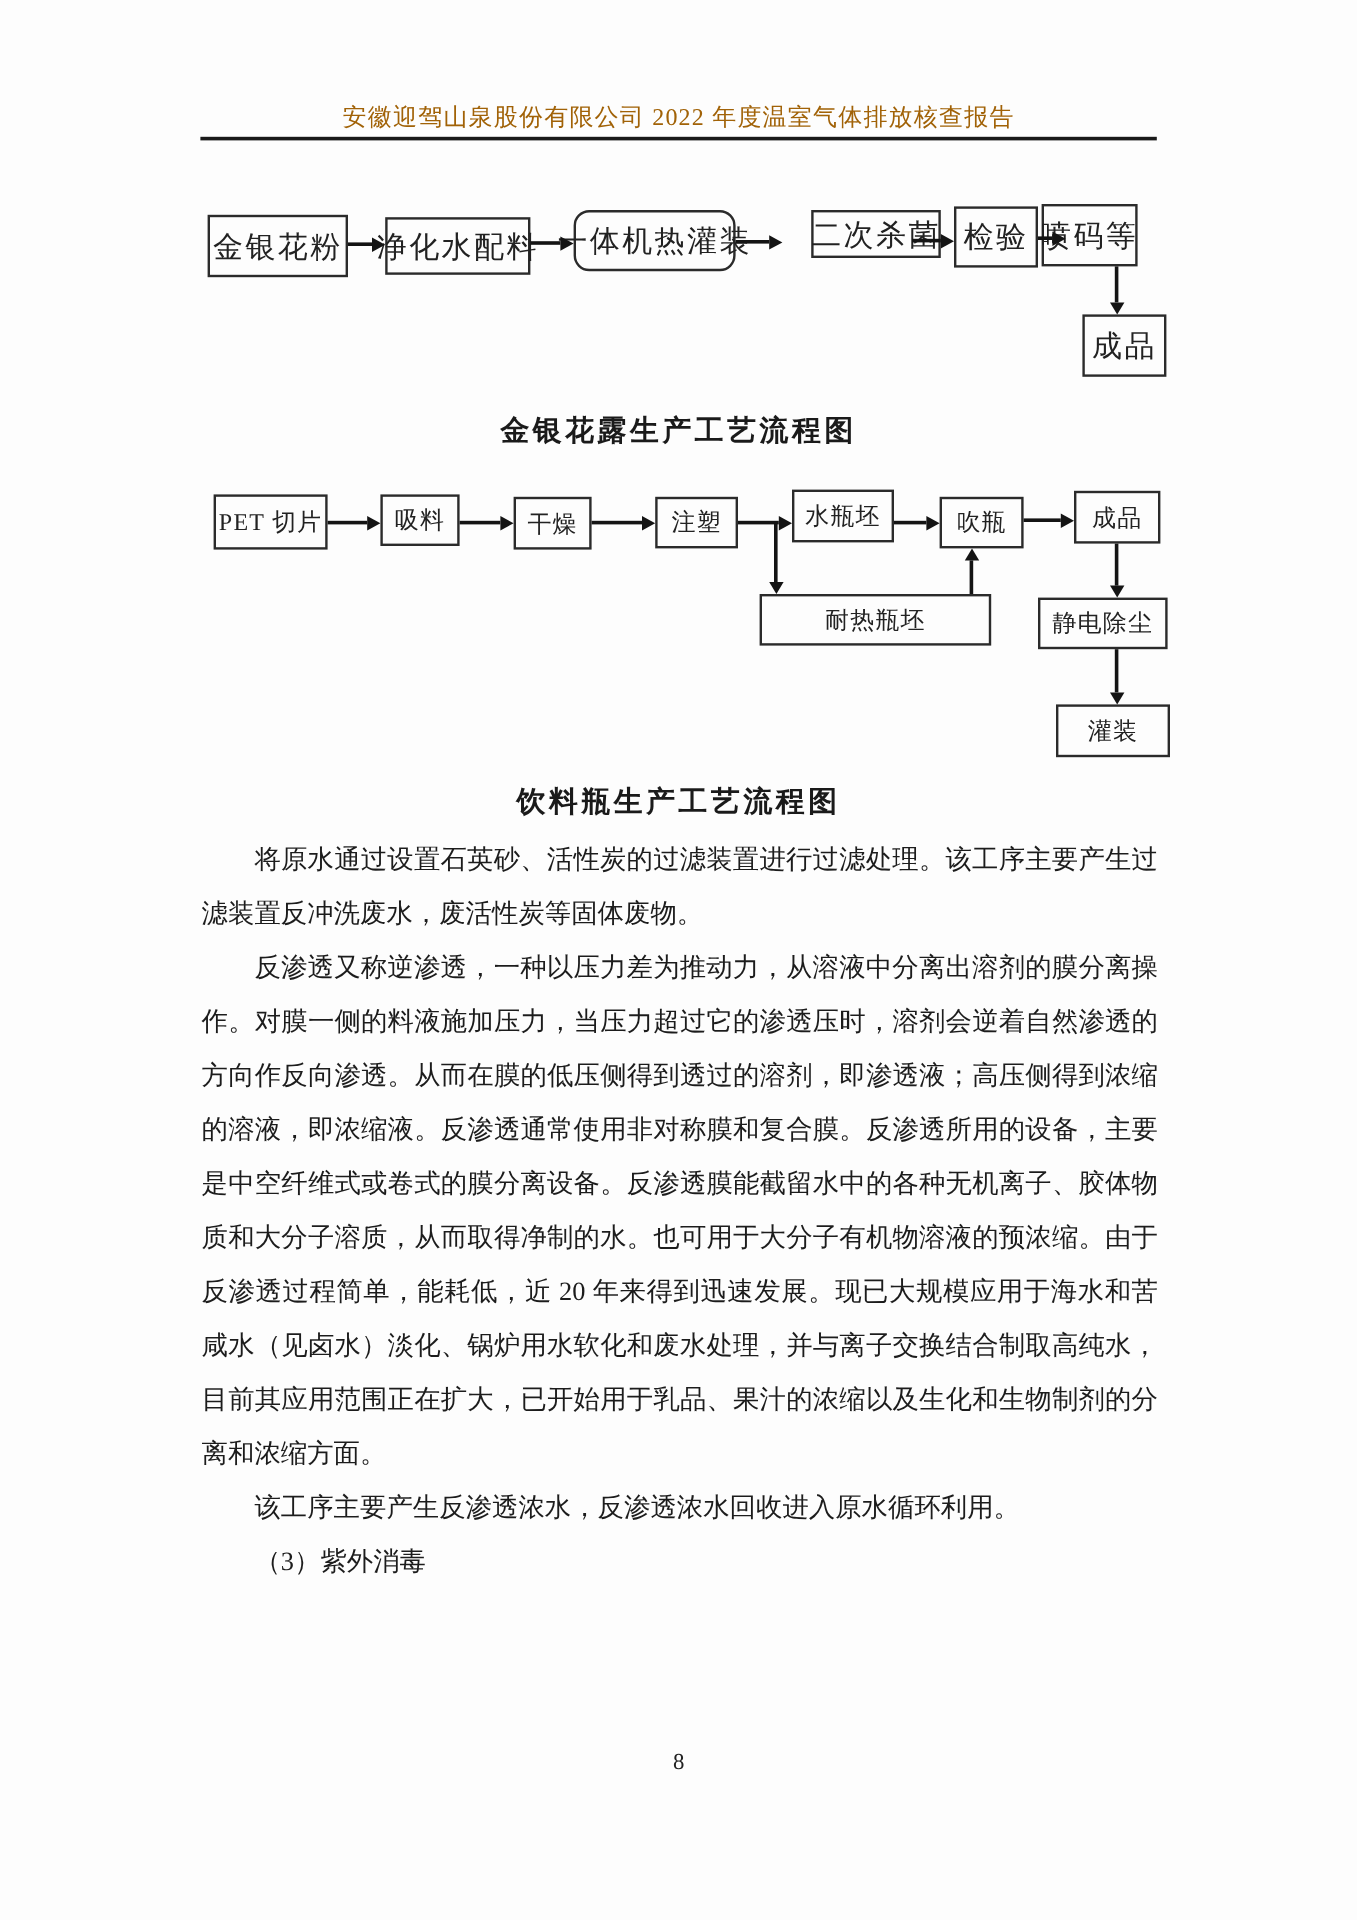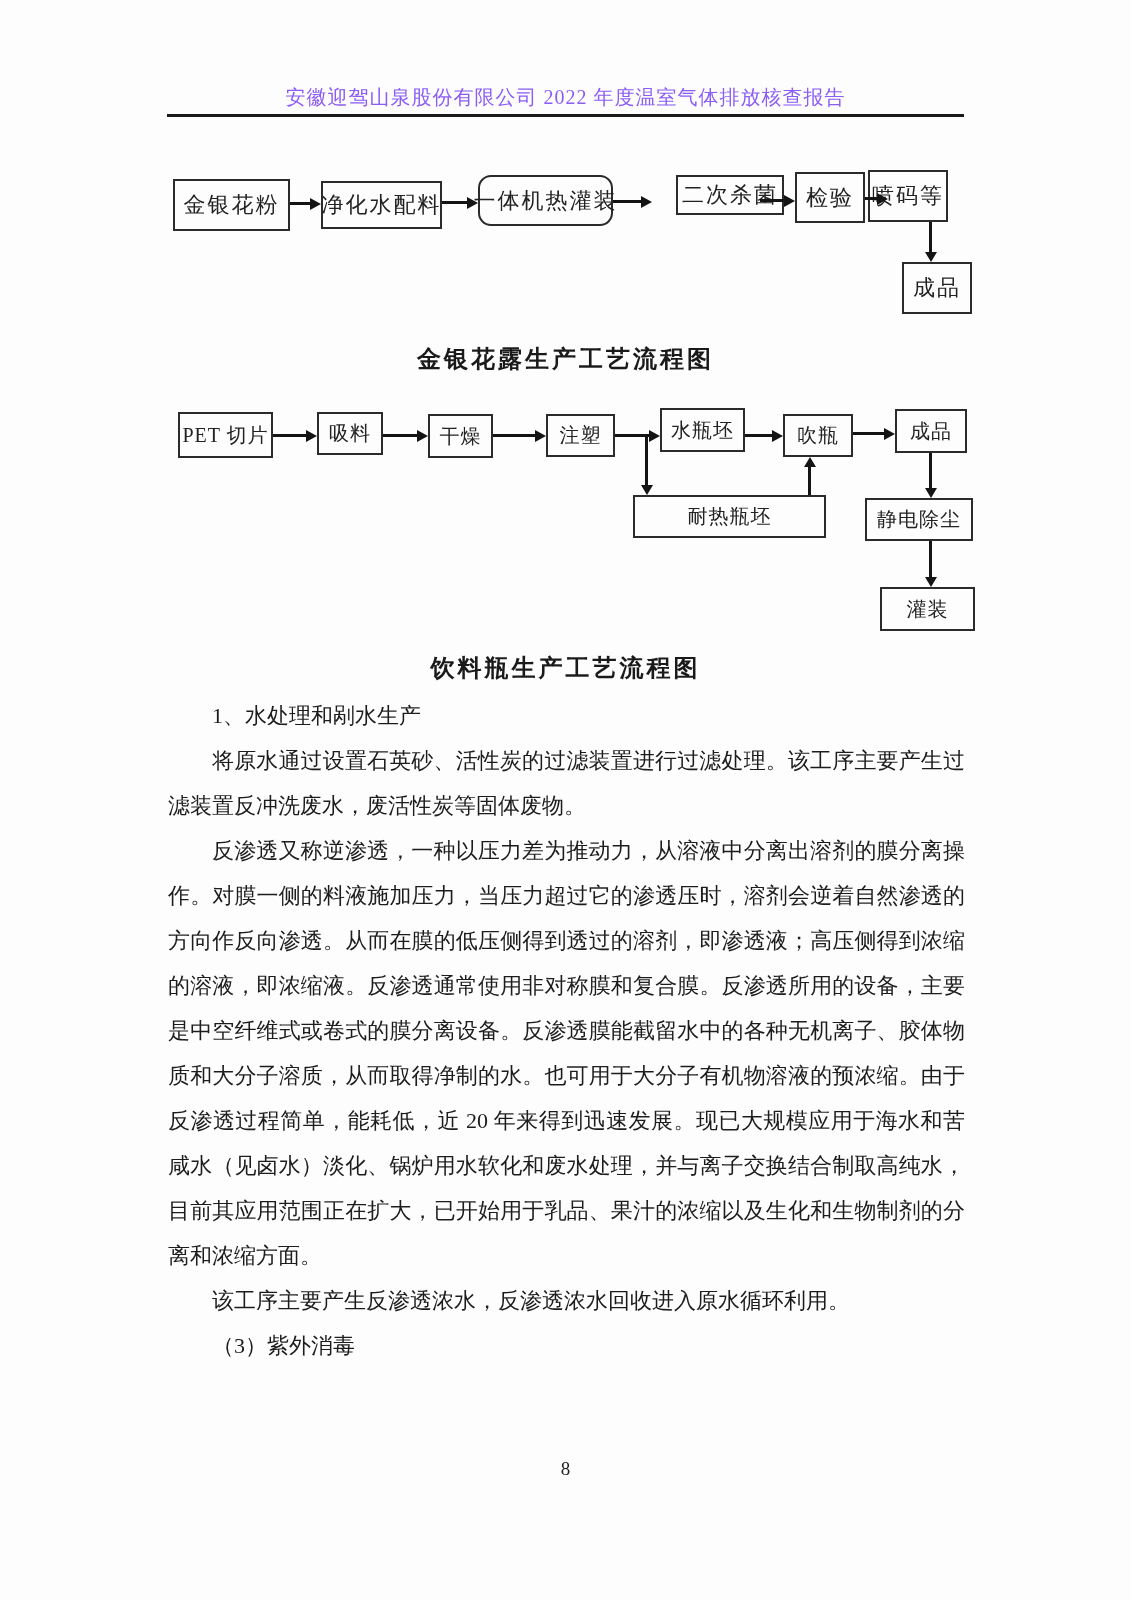--- a/index.html
+++ b/index.html
@@ -3,29 +3,29 @@
 <meta charset="utf-8">
 <style>
   html,body{margin:0;padding:0;background:#e8e8e8;}
   .page{
     position:relative; width:1131px; height:1600px; margin:0 auto;
     background:#fdfdfd; color:#1e1e1e; overflow:hidden;
     font-family:"Liberation Serif","DejaVu Serif",serif;
   }
   .header-line{
     position:absolute; left:0; right:0; top:84px; text-align:center;
-    font-size:20px; letter-spacing:1px; color:#8b5cf6;
+    font-size:20px; letter-spacing:1px; color:#a16207;
   }
   .header-rule{
     position:absolute; left:167px; width:797px; top:114px; height:3px; background:#1a1a1a;
   }
   .node{
     position:absolute; border:2px solid #2b2b2b; background:#fdfdfd;
     display:flex; align-items:center; justify-content:center;
-    font-size:22px; color:#222; white-space:nowrap; box-sizing:border-box;
+    font-size:25px; color:#222; white-space:nowrap; box-sizing:border-box;
     letter-spacing:2px;
   }
   .node.small{font-size:20px; letter-spacing:1px;}
   .harrow{position:absolute; height:3px; background:#141414;}
   .harrow::after{
     content:""; position:absolute; right:-11px; top:50%; transform:translateY(-50%);
     width:0; height:0; border-left:11px solid #141414;
     border-top:6px solid transparent; border-bottom:6px solid transparent;
   }
   .varrow{position:absolute; width:3px; background:#141414;}
@@ -103,21 +103,20 @@
 
     <div class="varrow down" style="left:645px; top:436px; height:49px;"></div>
     <div class="varrow up" style="left:808px; top:467px; height:28px;"></div>
     <div class="varrow down" style="left:929px; top:453px; height:35px;"></div>
     <div class="varrow down" style="left:929px; top:541px; height:36px;"></div>
   </div>
 
   <div class="chart-caption" style="top:652px;">饮料瓶生产工艺流程图</div>
 
   <div class="body-text">
-    <p>1、水处理和剐水生产</p>
     <p>将原水通过设置石英砂、活性炭的过滤装置进行过滤处理。该工序主要产生过滤装置反冲洗废水，废活性炭等固体废物。</p>
     <p>反渗透又称逆渗透，一种以压力差为推动力，从溶液中分离出溶剂的膜分离操作。对膜一侧的料液施加压力，当压力超过它的渗透压时，溶剂会逆着自然渗透的方向作反向渗透。从而在膜的低压侧得到透过的溶剂，即渗透液；高压侧得到浓缩的溶液，即浓缩液。反渗透通常使用非对称膜和复合膜。反渗透所用的设备，主要是中空纤维式或卷式的膜分离设备。反渗透膜能截留水中的各种无机离子、胶体物质和大分子溶质，从而取得净制的水。也可用于大分子有机物溶液的预浓缩。由于反渗透过程简单，能耗低，近 20 年来得到迅速发展。现已大规模应用于海水和苦咸水（见卤水）淡化、锅炉用水软化和废水处理，并与离子交换结合制取高纯水，目前其应用范围正在扩大，已开始用于乳品、果汁的浓缩以及生化和生物制剂的分离和浓缩方面。</p>
     <p>该工序主要产生反渗透浓水，反渗透浓水回收进入原水循环利用。</p>
     <p>（3）紫外消毒</p>
   </div>
 
   <div class="page-number">8</div>
 
 </div>
 

